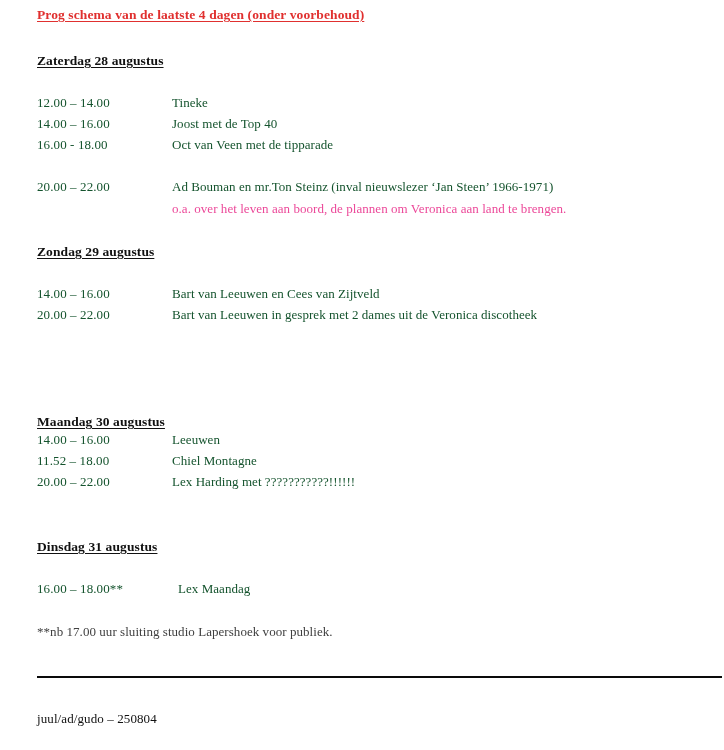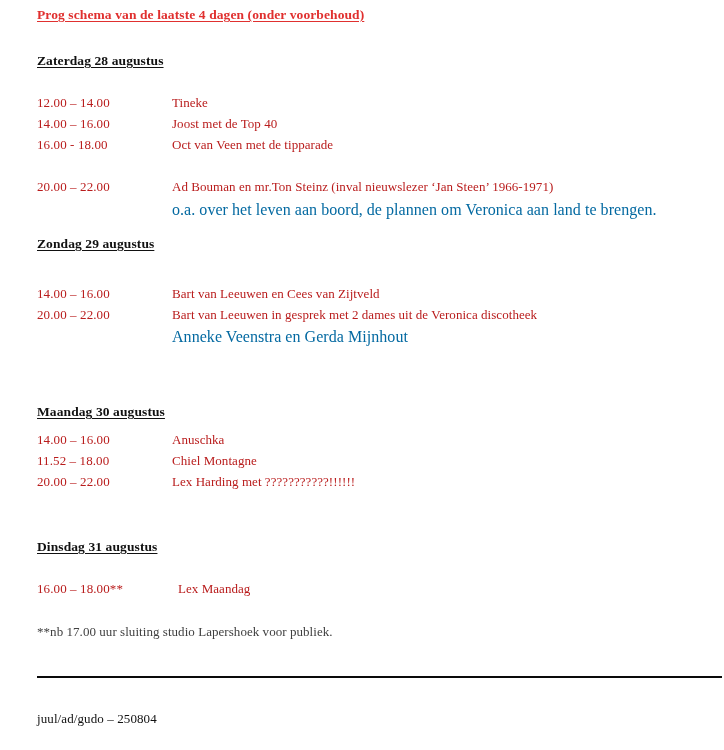--- a/index.html
+++ b/index.html
@@ -51,21 +51,21 @@
     white-space: nowrap;
   }
 
   
   .row {
     position: absolute;
     left: 37px;
     width: 680px;
     height: 20px;
     font-size: 13px;
-    color: #b91c1c;
+    color: #14532d;
     white-space: nowrap;
   }
   .row .time {
     position: absolute;
     left: 0;
     top: 0;
     width: 130px;
     letter-spacing: 0.1px;
   }
   .row .desc {
@@ -75,22 +75,22 @@
     letter-spacing: 0.05px;
   }
   .row.wide-gap .desc {
     left: 141px;
   }
 
   
   .cont {
     position: absolute;
     left: 172px;
-    font-size: 16px;
-    color: #0369a1;
+    font-size: 13px;
+    color: #ec4899;
     white-space: nowrap;
     letter-spacing: 0.05px;
   }
 
   
   .note {
     position: absolute;
     left: 37px;
     font-size: 13px;
     color: #404040;
@@ -141,37 +141,36 @@
   <div class="row" style="top:137px;">
     <span class="time">16.00 - 18.00</span>
     <span class="desc">Oct van Veen met de tipparade</span>
   </div>
   <div class="row" style="top:179px;">
     <span class="time">20.00 – 22.00</span>
     <span class="desc">Ad Bouman en mr.Ton Steinz  (inval nieuwslezer ‘Jan Steen’  1966-1971)</span>
   </div>
   <div class="cont" style="top:201px;">o.a. over het leven aan boord, de plannen om Veronica aan land te brengen.</div>
 
-  <div class="day-heading" style="top:236px;text-align:center;">Zondag 29 augustus</div>
+  <div class="day-heading" style="top:244px;text-align:center;">Zondag 29 augustus</div>
 
   <div class="row" style="top:286px;">
     <span class="time">14.00 – 16.00</span>
     <span class="desc">Bart van Leeuwen en Cees van Zijtveld</span>
   </div>
   <div class="row" style="top:307px;">
     <span class="time">20.00 – 22.00</span>
     <span class="desc">Bart van Leeuwen in gesprek met 2 dames uit de Veronica discotheek</span>
   </div>
-  <div class="cont" style="top:328px;">Anneke Veenstra  en Gerda Mijnhout</div>
 
-  <div class="day-heading" style="top:404px;text-align:center;">Maandag 30 augustus</div>
+  <div class="day-heading" style="top:414px;text-align:center;">Maandag 30 augustus</div>
 
   <div class="row" style="top:432px;">
     <span class="time">14.00 – 16.00</span>
-    <span class="desc">Anuschka</span>
+    <span class="desc">Leeuwen</span>
   </div>
   <div class="row" style="top:453px;">
     <span class="time">11.52 – 18.00</span>
     <span class="desc">Chiel Montagne</span>
   </div>
   <div class="row" style="top:474px;">
     <span class="time">20.00 – 22.00</span>
     <span class="desc">Lex Harding met ???????????!!!!!!</span>
   </div>
 

